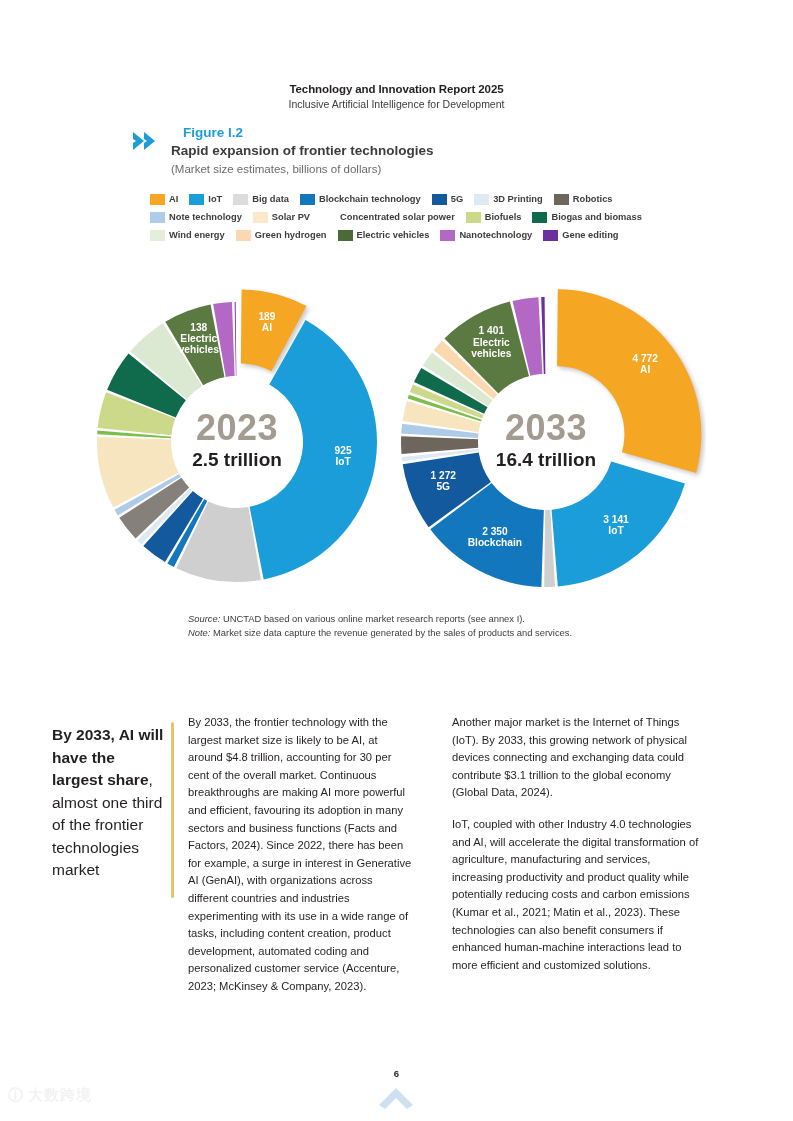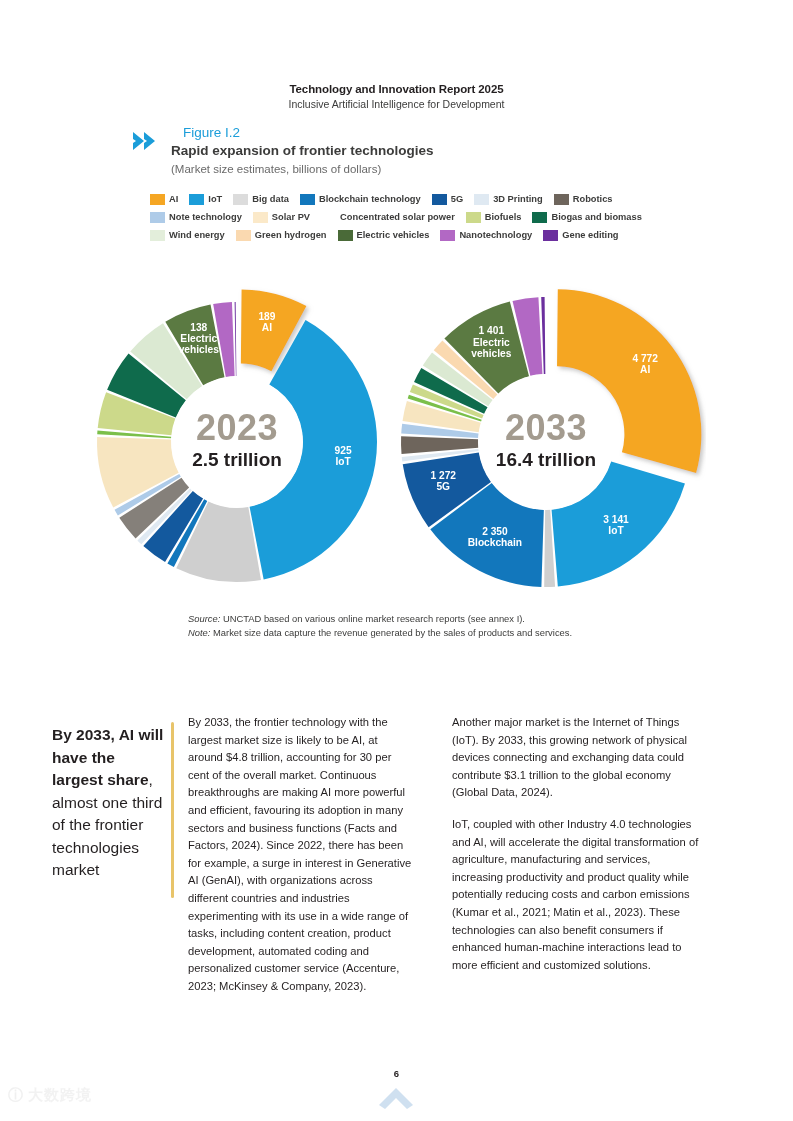--- a/index.html
+++ b/index.html
@@ -59,21 +59,21 @@
   .chevron-icon {
     width: 30px;
     height: 30px;
     flex: 0 0 30px;
     margin-top: 2px;
     margin-right: 10px;
   }
   .fig-head-text { padding-top: 1px; }
   .fig-number {
     font-size: 13.5px;
-    font-weight: normal;
+    font-weight: bold;
     color: #1b9dd9;
     line-height: 16px;
     padding-left: 12px;
   }
   .fig-title {
     font-size: 13.5px;
     font-weight: bold;
     color: #3c3c3b;
     line-height: 17px;
     margin-top: 1px;

